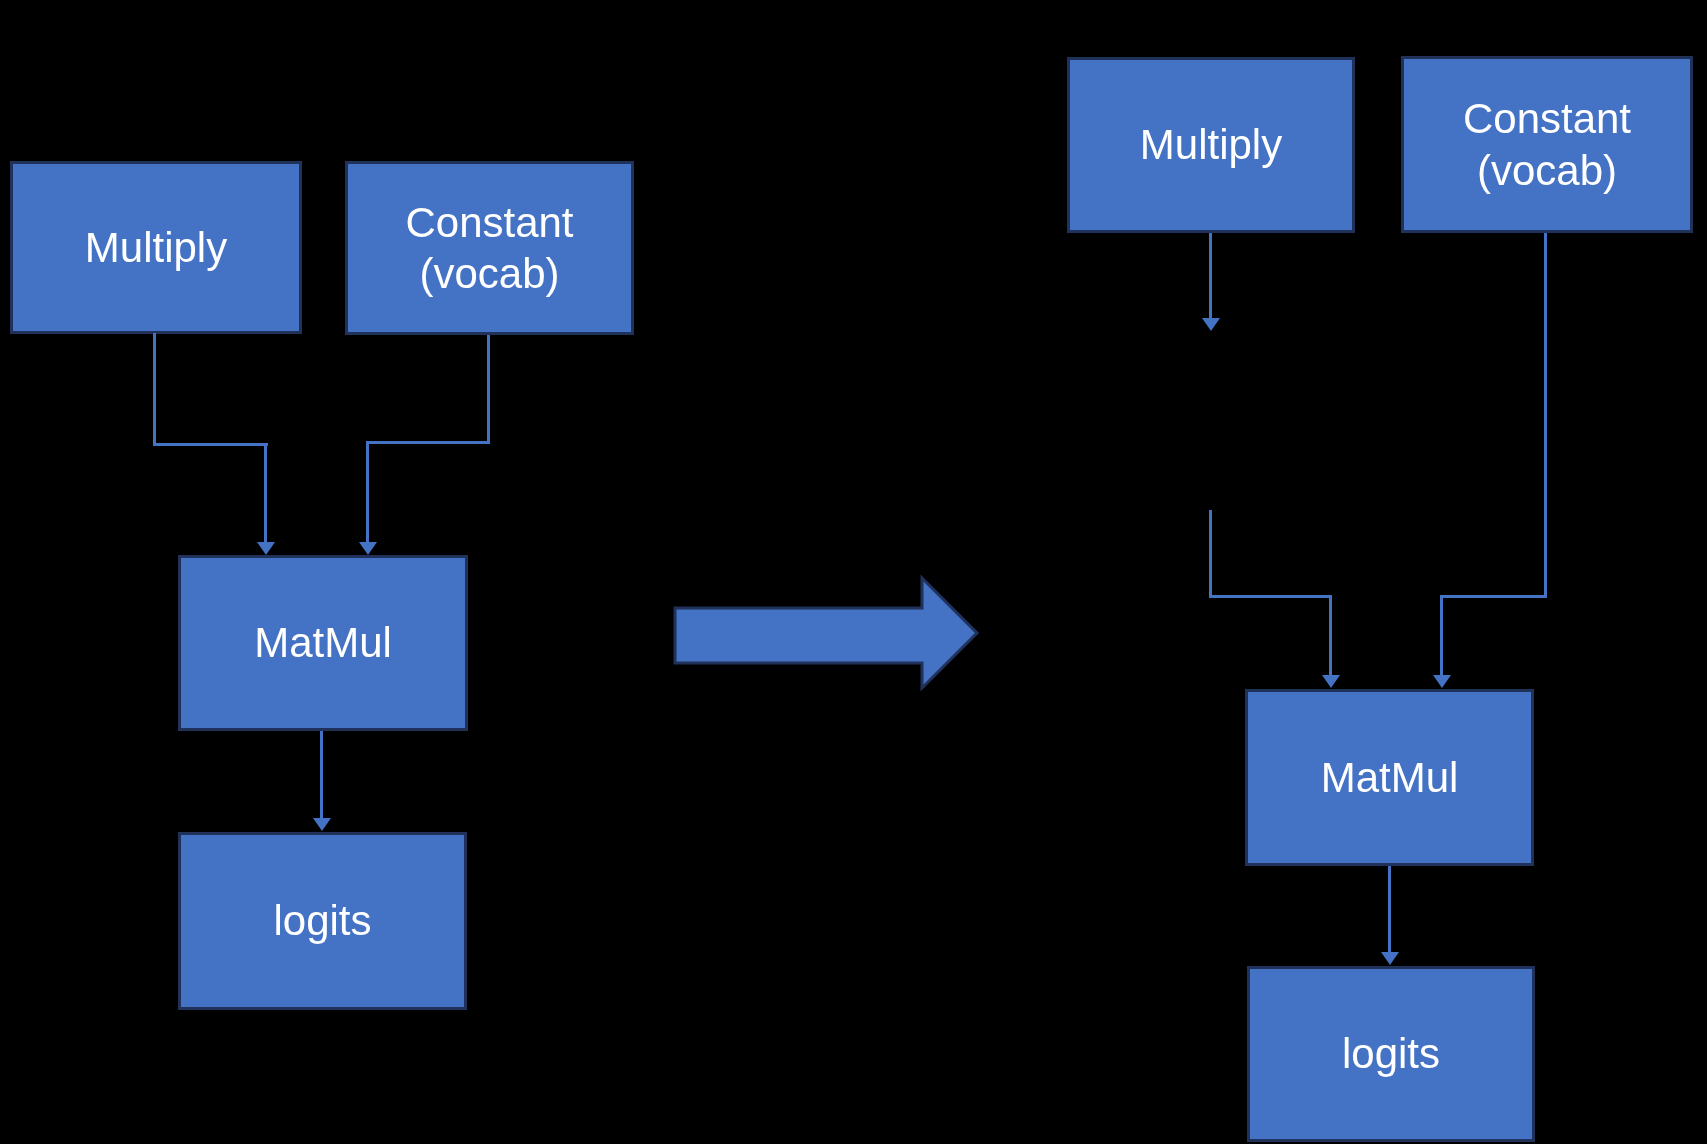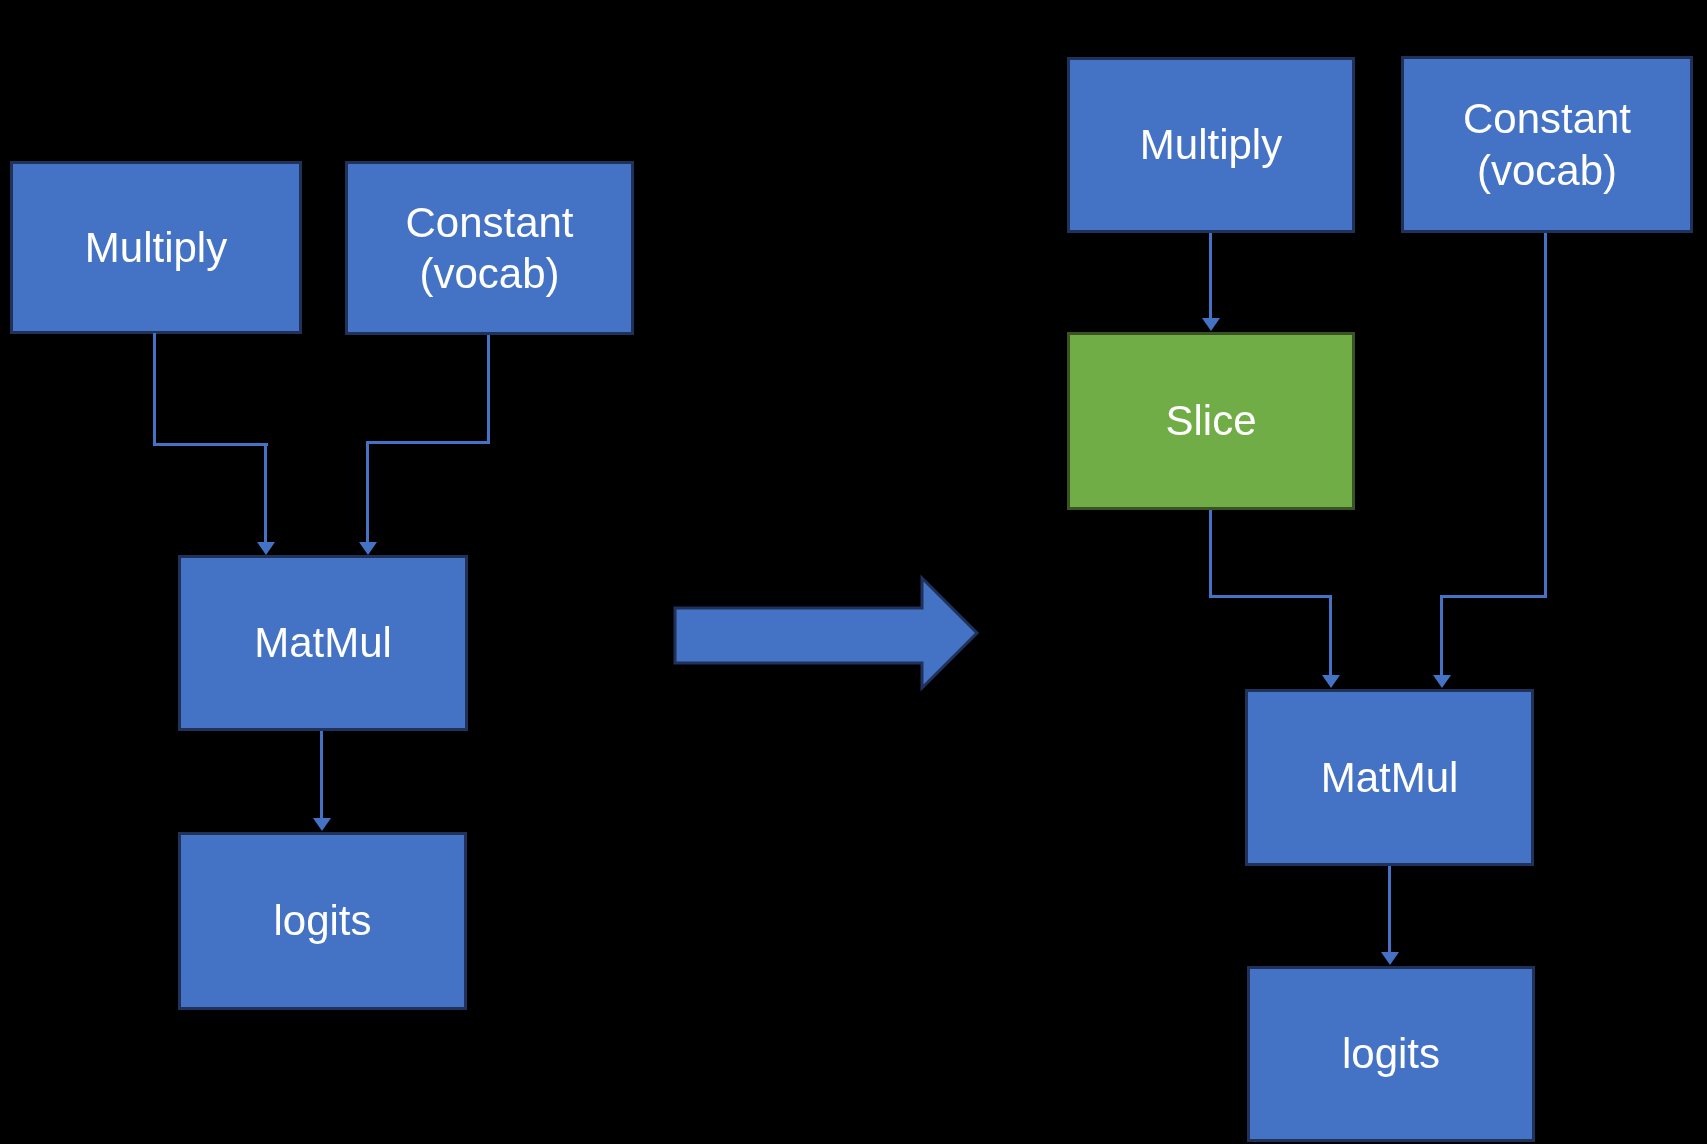--- a/index.html
+++ b/index.html
@@ -92,21 +92,20 @@
 
   <svg class="bigarrow-svg" width="315" height="130" viewBox="0 0 315 130">
     <polygon points="5,38 252,38 252,8 307,63 252,118 252,93 5,93"></polygon>
   </svg>
 
   <div class="node" style="left:1067px; top:57px; width:288px; height:176px;">Multiply</div>
 
   <div class="node" style="left:1401px; top:56px; width:292px; height:177px;">Constant
 (vocab)</div>
 
-  <div class="node green" style="left:1067px; top:332px; width:288px; height:178px;">Slice</div>
 
   <div class="node" style="left:1245px; top:689px; width:289px; height:177px;">MatMul</div>
 
   <div class="node" style="left:1247px; top:966px; width:288px; height:176px;">logits</div>
 
   <div>
     <div class="seg" style="left:1209px; top:233px; width:3px; height:86px;"></div>
     <div class="ah" style="left:1202px; top:318px;"></div>
   </div>
 

